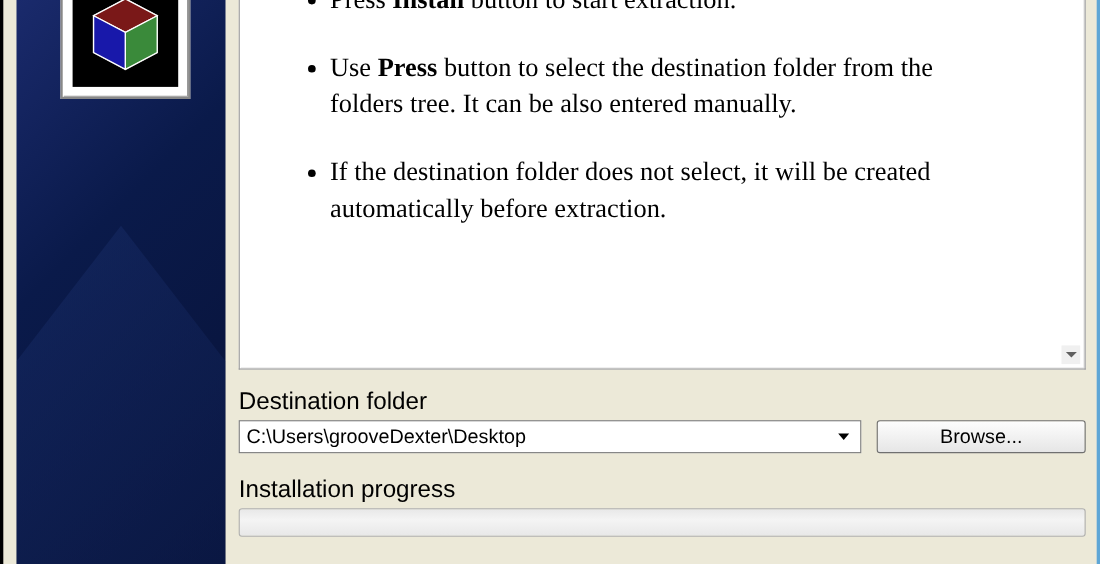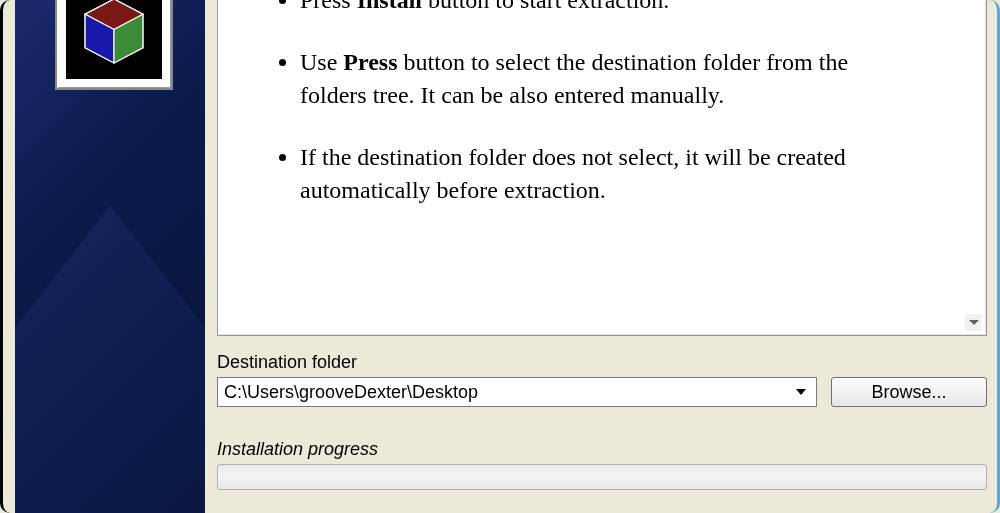--- a/index.html
+++ b/index.html
@@ -14,21 +14,20 @@
       overflow: hidden;
       background: #ece9d8;
     }
     .outer-frame {
       width: 1000px;
       height: 513px;
       border-left: 3px solid #000;
       border-right: 3px solid #5ea6d6;
       background: #ece9d8;
       position: relative;
-      border-radius: 10px;
     }
     .window-body {
       position: absolute;
       left: 12px;
       right: 10px;
       top: 0;
       bottom: 0;
       display: flex;
     }
     .sidebar {
@@ -120,21 +119,21 @@
       width: 0;
       height: 0;
       border-left: 5px solid transparent;
       border-right: 5px solid transparent;
       border-top: 5px solid #606060;
     }
     .form-area {
       padding-top: 16px;
     }
     .form-label {
-      font-size: 18px;
+      font-size: 22px;
       color: #000;
       margin-bottom: 4px;
     }
     .form-row {
       display: flex;
       gap: 14px;
       align-items: center;
     }
     .combo {
       flex: 1;
@@ -161,32 +160,31 @@
     }
     .combo-arrow::after {
       content: '';
       width: 0;
       height: 0;
       border-left: 5px solid transparent;
       border-right: 5px solid transparent;
       border-top: 6px solid #000;
     }
     .btn {
-      width: 156px;
+      width: 190px;
       height: 30px;
       background: linear-gradient(#fdfdfd, #e6e6e6);
       border: 1px solid #707070;
       border-radius: 3px;
       font-size: 18px;
       font-family: "Segoe UI", Tahoma, sans-serif;
       cursor: pointer;
     }
     .progress-section {
-      padding-top: 32px;
-      font-style: italic;
+      padding-top: 20px;
     }
     .progress-bar {
       height: 26px;
       background: linear-gradient(#e8e8e8, #f4f4f4 40%, #e8e8e8);
       border: 1px solid #b0b0b0;
       border-radius: 3px;
       margin-top: 4px;
     }
   </style>
 </head>

